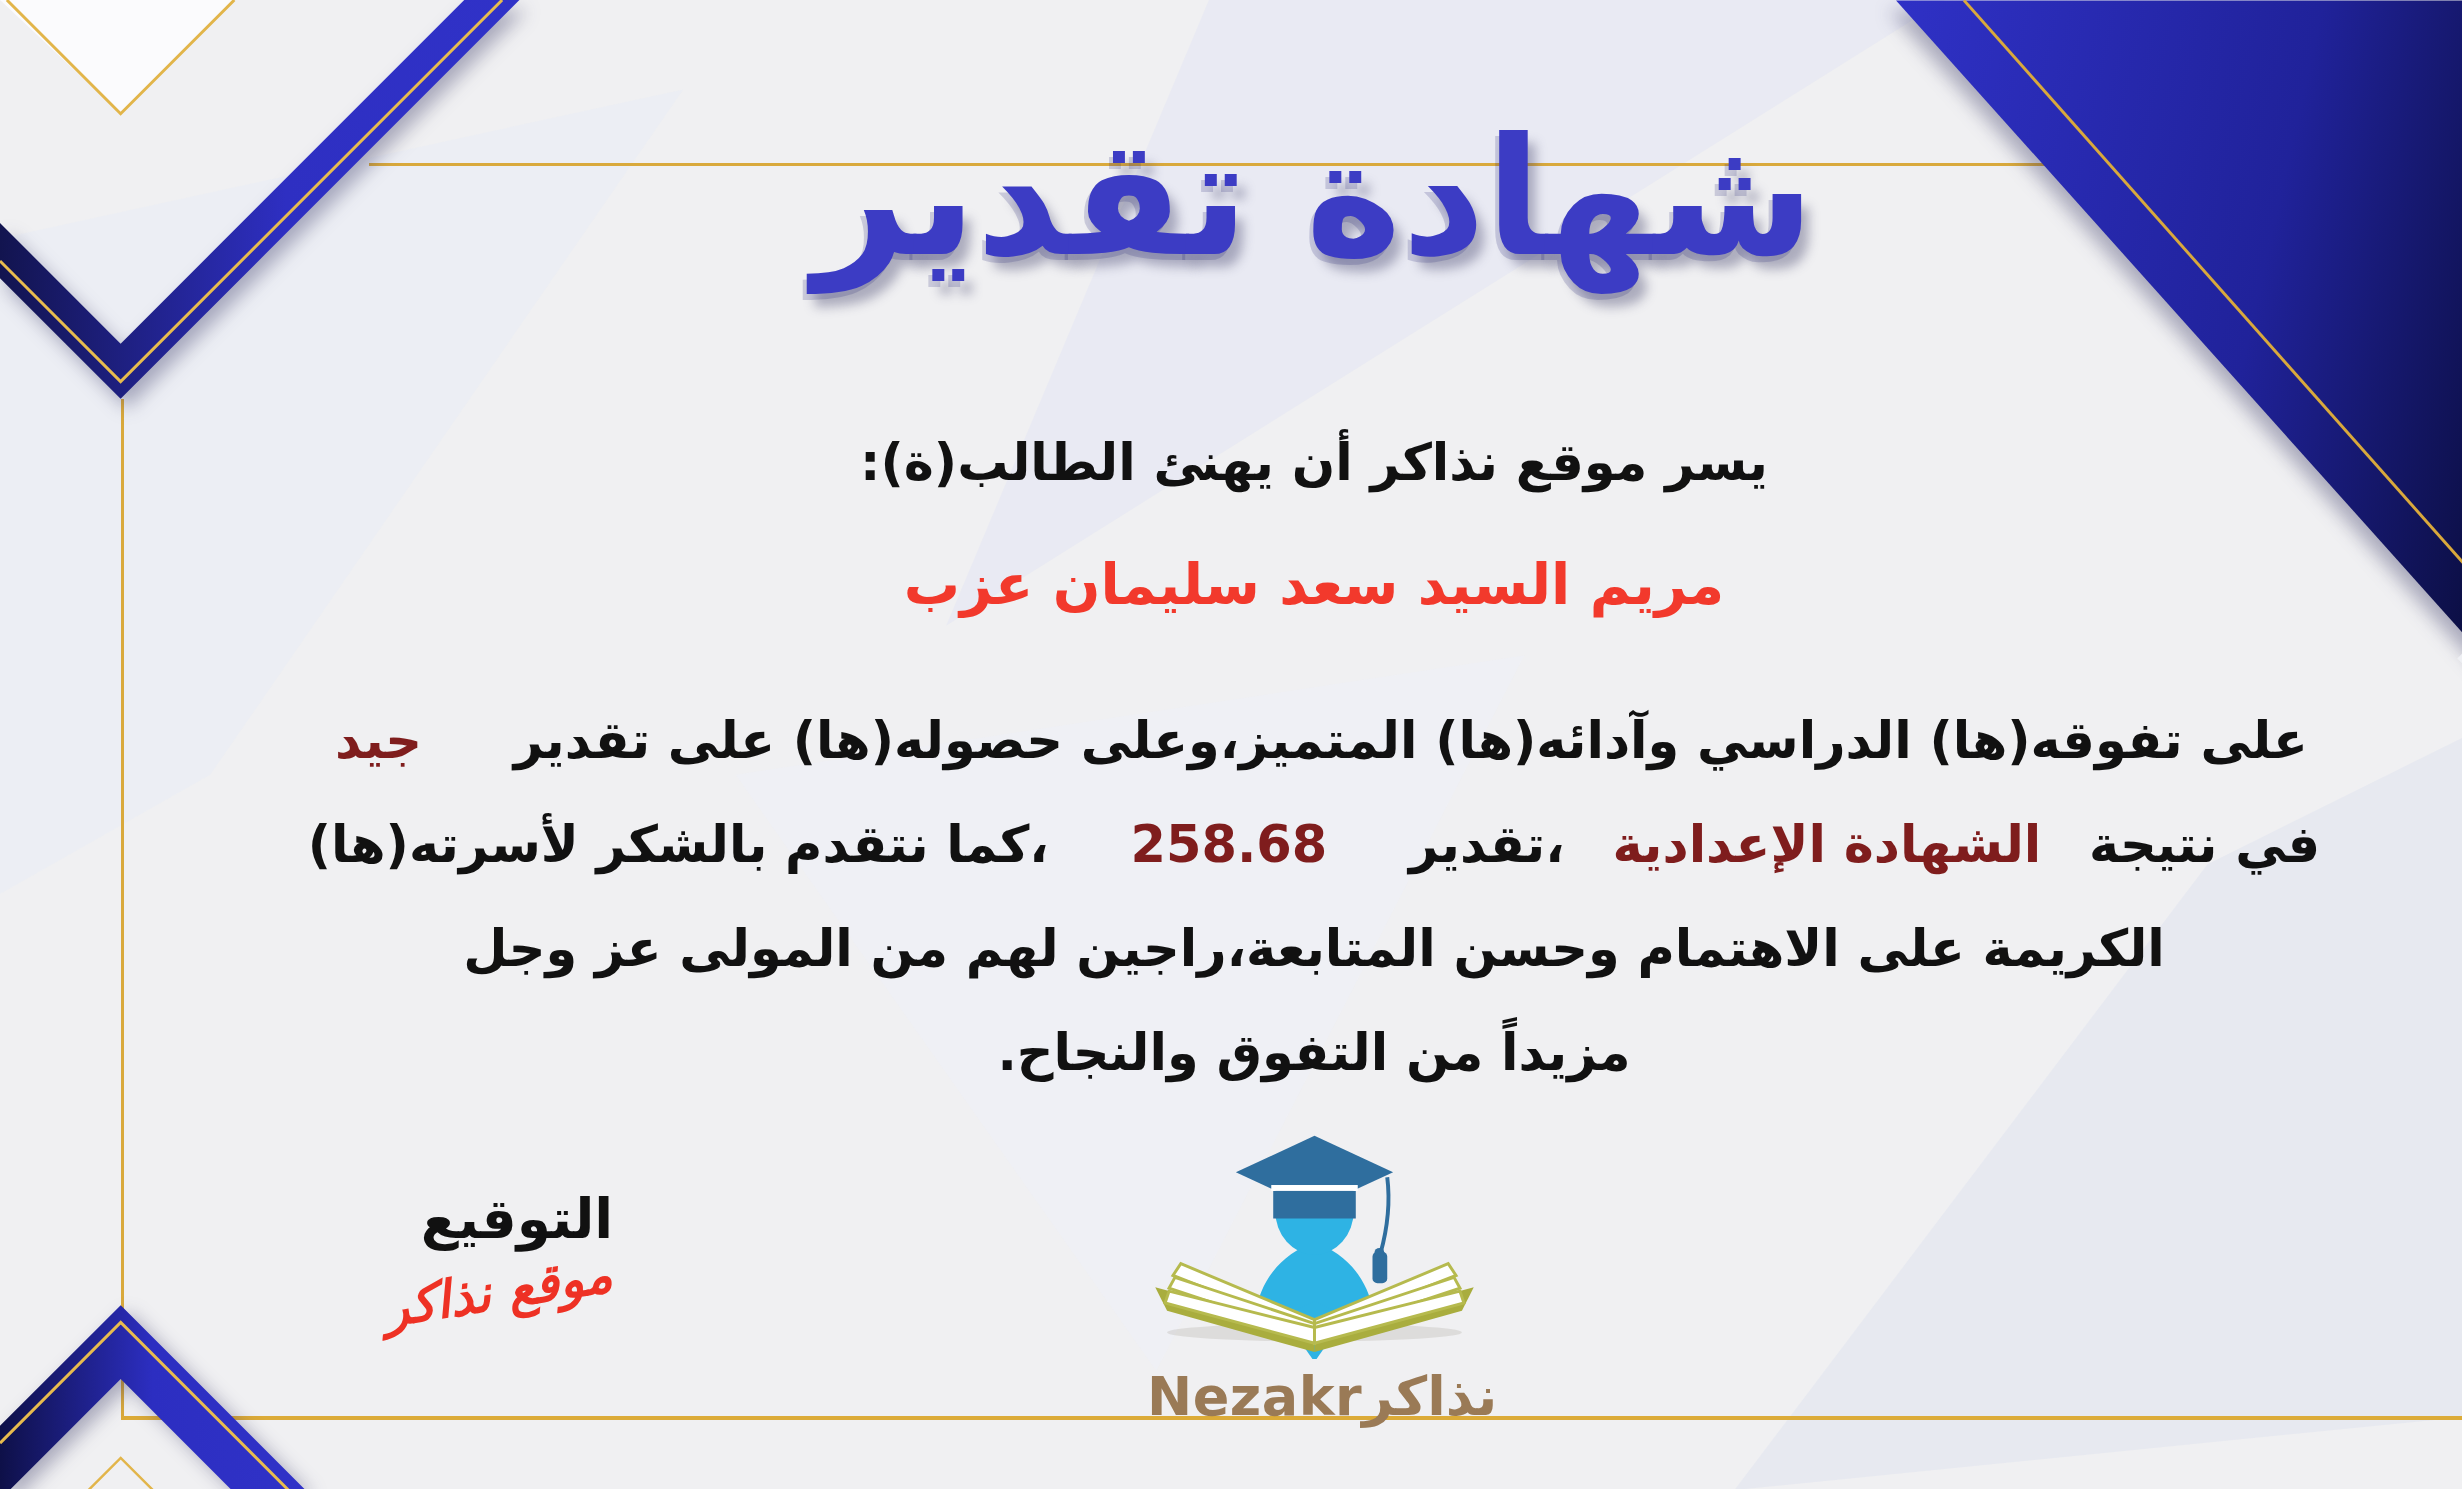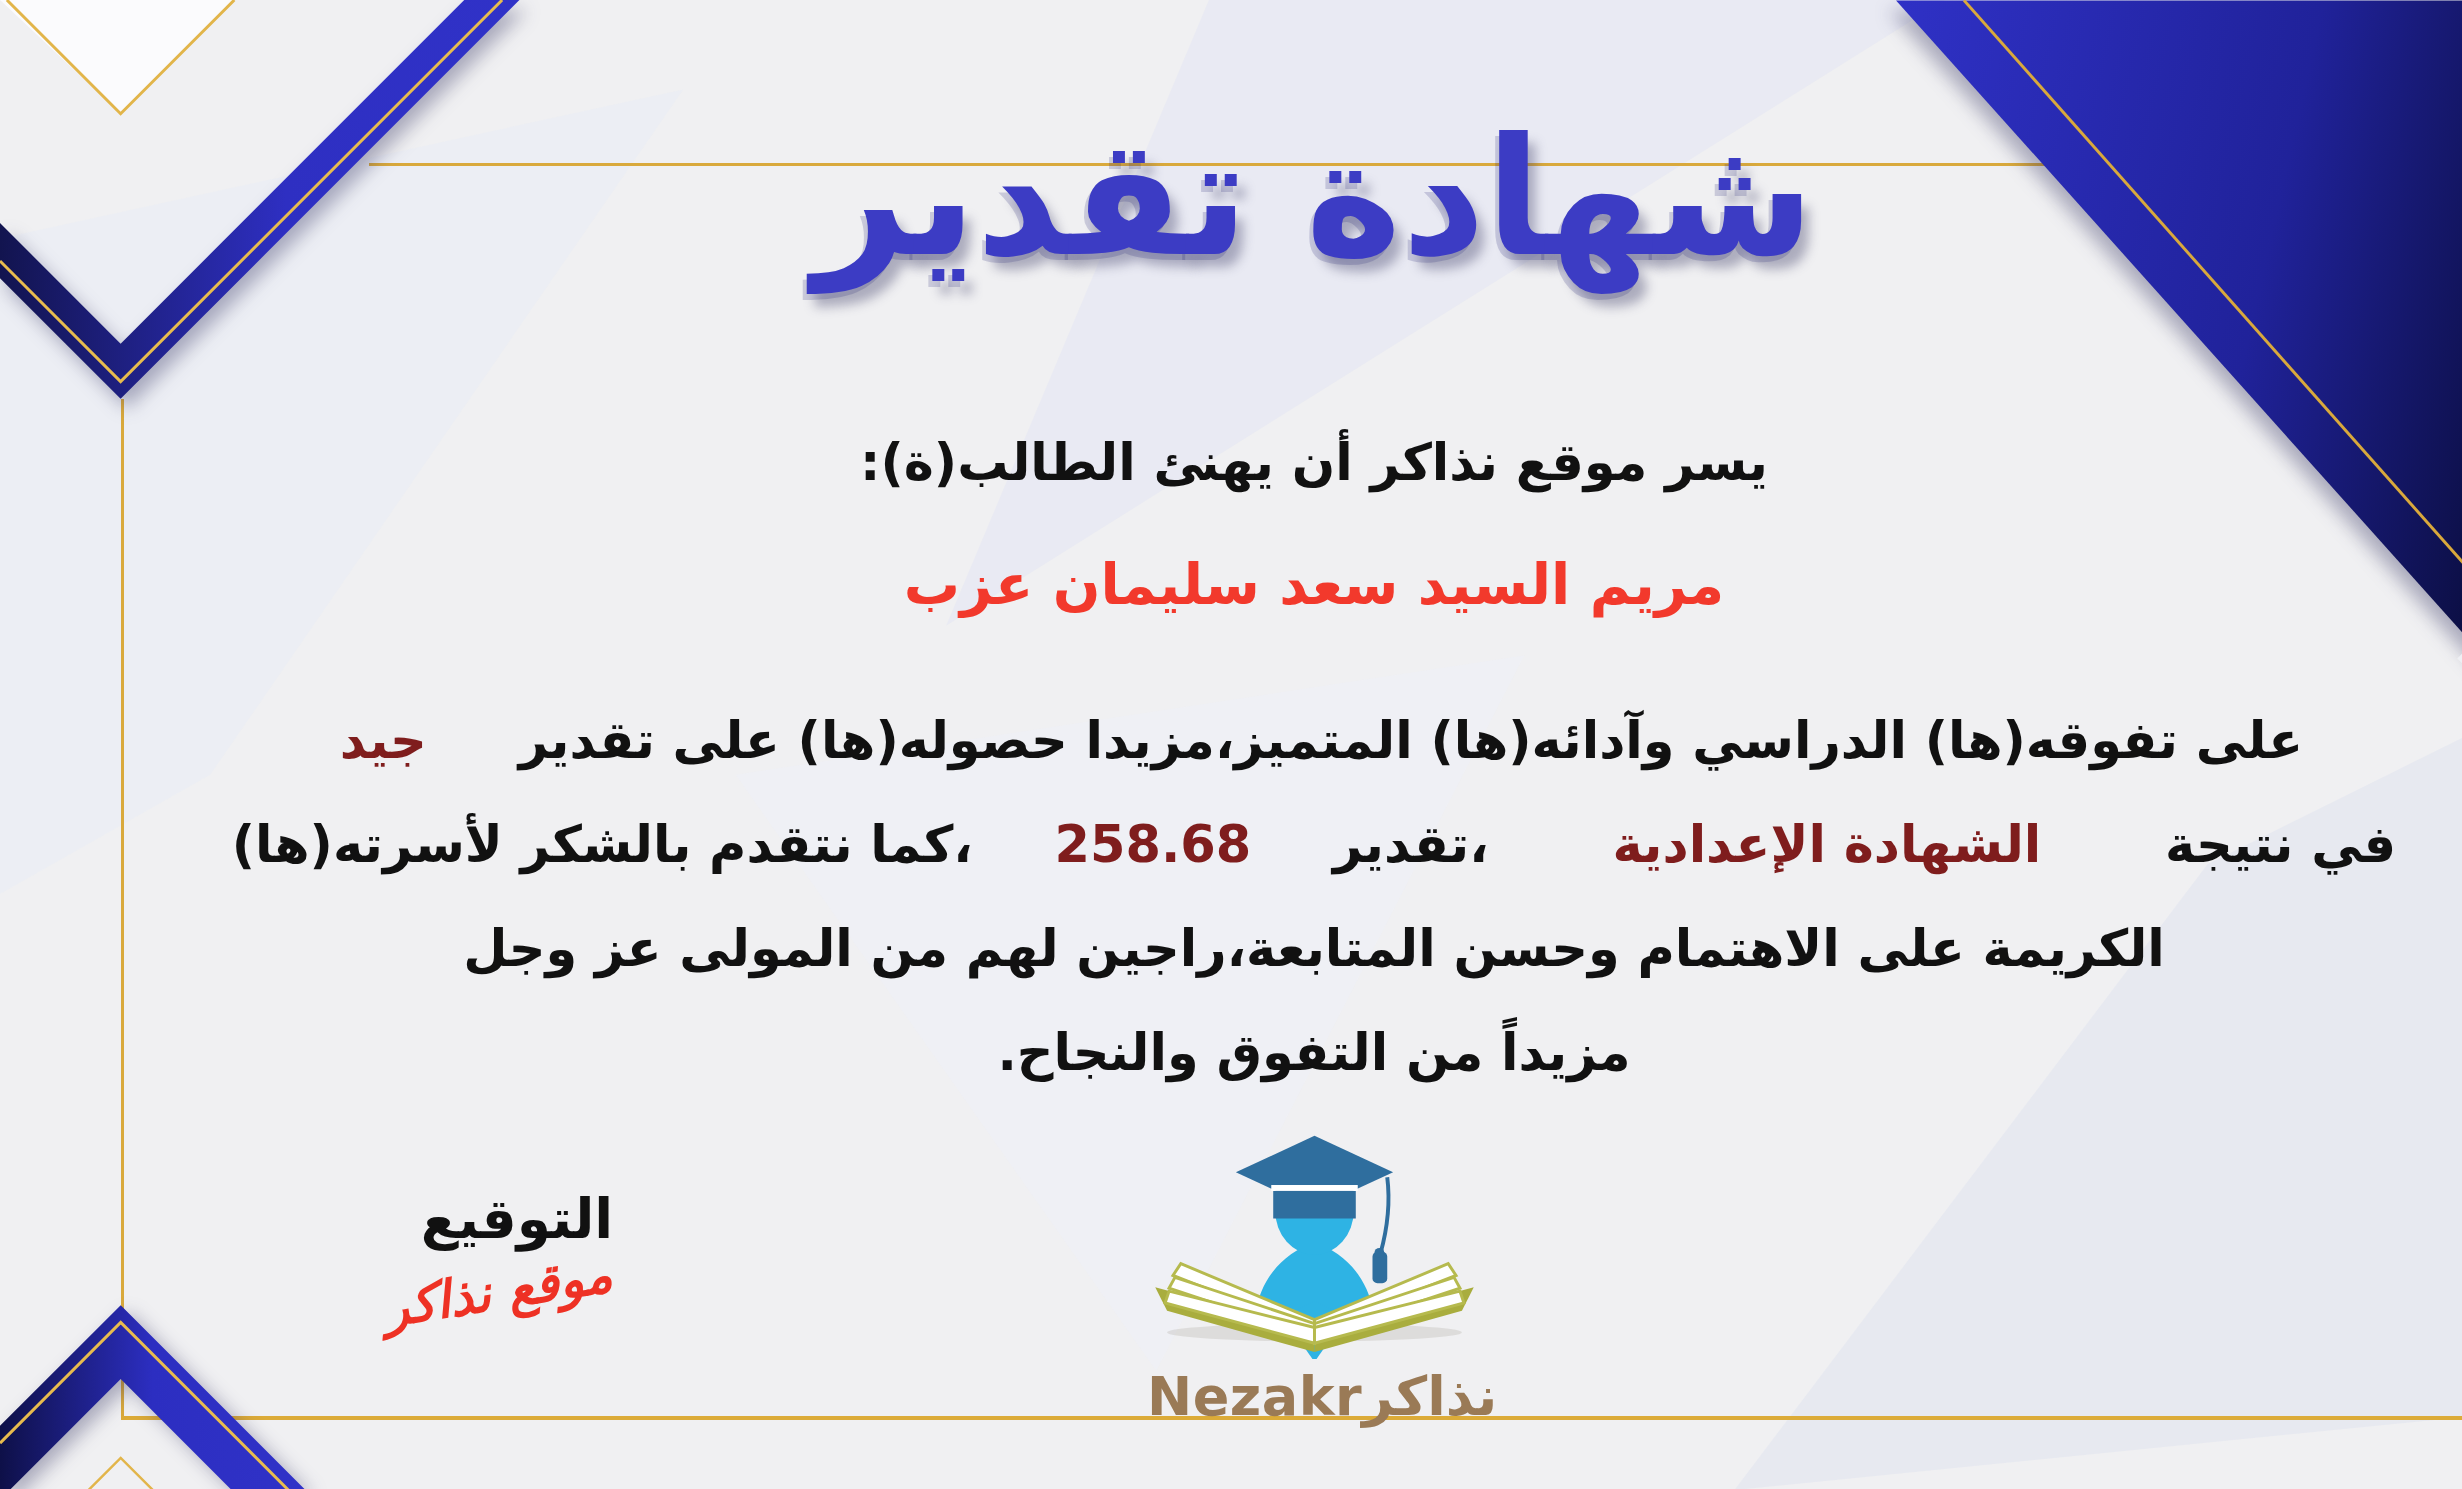--- a/index.html
+++ b/index.html
@@ -38,21 +38,21 @@
     font-size:163px;font-weight:700;
     color:#3c3cc4;
     text-shadow:-3.9px 5.9px 0 rgba(28,29,112,.18), 7.9px 12.8px 10.8px rgba(70,70,110,.40);
   }
   .intro{left:148px;right:148px;top:433px;font-size:51px;font-weight:700;}
   .student{left:148px;right:148px;top:552px;font-size:56px;font-weight:700;color:#f2392c;}
   .bodytext{left:103px;right:103px;top:689px;font-size:51px;font-weight:700;line-height:104px;}
   .bodytext p{margin:0;}
   .red{color:#7f1d1d;}
   .sp-grade{display:inline-block;margin:0 74px 0 14.8px;}
-  .sp-exam{display:inline-block;margin:0 106px;}
+  .sp-exam{display:inline-block;margin:0 30px;}
   .sp-total{display:inline-block;margin:0 64px;}
   .seg{display:inline-block;}
   .sign-label{left:305px;top:1143px;width:424px;font-size:55px;font-weight:700;text-align:center;margin-top:44px;}
   .sign-script{
     left:256px;top:1261px;width:483px;text-align:center;
     font-family:"DejaVu Serif", serif;font-style:italic;font-weight:700;
     font-size:51px;color:#ee3124;transform:rotate(-9deg);
   }
   
   .logo{position:absolute;z-index:3;left:1147px;top:1128px;width:335px;height:295px;}
@@ -141,21 +141,21 @@
   </div>
 
   <div class="txt title">شهادة تقدير</div>
 
   <div class="txt intro">يسر موقع نذاكر أن يهنئ الطالب(ة):</div>
 
   <div class="txt student">مريم السيد سعد سليمان عزب</div>
 
   <div class="txt bodytext">
     <p>
-      <span class="seg">على تفوقه(ها) الدراسي وآدائه(ها) المتميز،مزيدا حصوله(ها) على تقدير</span>
+      <span class="seg">على تفوقه(ها) الدراسي وآدائه(ها) المتميز،وعلى حصوله(ها) على تقدير</span>
       <span class="red sp-grade">جيد</span>
     </p>
     <p>
       <span class="seg">في نتيجة</span>
       <span class="red sp-exam">الشهادة الإعدادية</span>
       <span class="seg">،تقدير</span>
       <span class="red sp-total">258.68</span>
       <span class="seg">،كما نتقدم بالشكر لأسرته(ها)</span>
     </p>
     <p>الكريمة على الاهتمام وحسن المتابعة،راجين لهم من المولى عز وجل</p>

